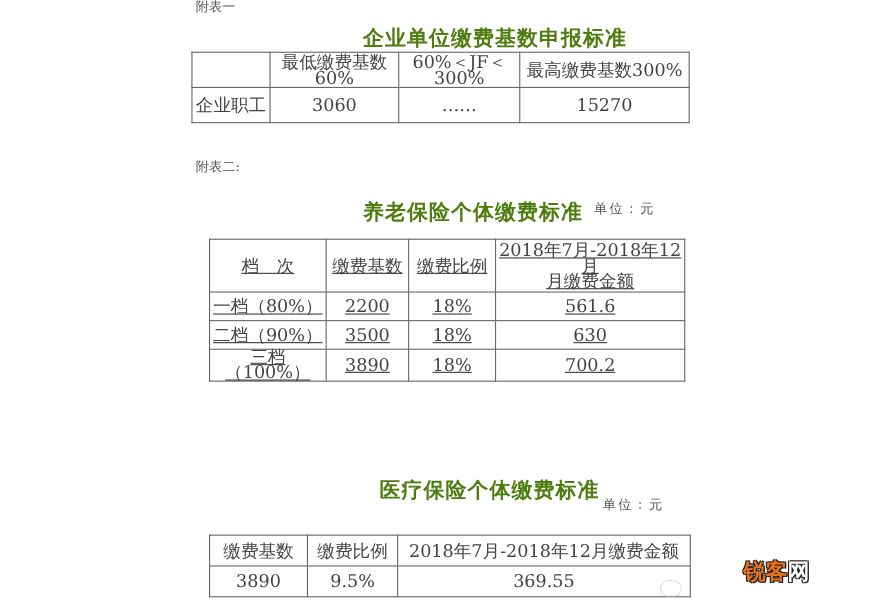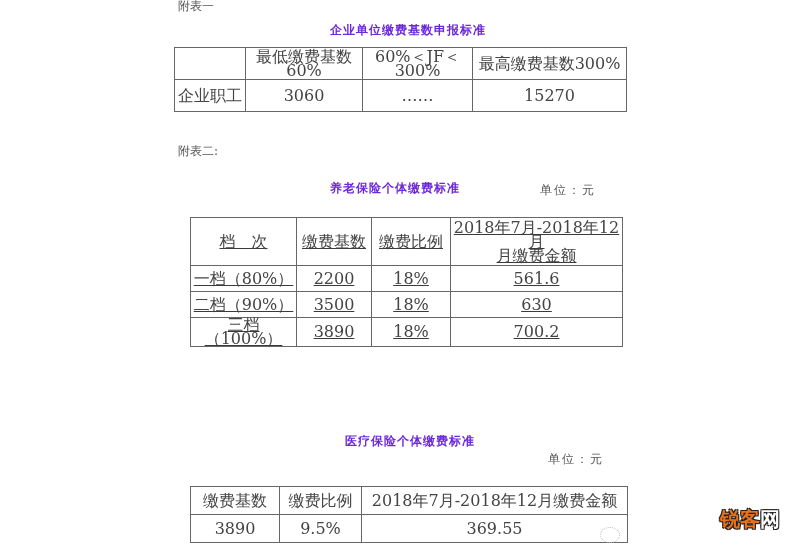--- a/index.html
+++ b/index.html
@@ -3,37 +3,37 @@
 <meta charset="utf-8">
 <style>
   html, body { margin:0; padding:0; }
   body {
     width:800px; height:550px; position:relative; overflow:hidden;
     background:#ffffff; color:#3a3a3a;
     font-family: "DejaVu Serif", "Liberation Serif", serif;
   }
   .abs { position:absolute; }
   .label { font-size:12px; color:#555; }
-  .title { font-size:12px; font-weight:bold; color:#6d28d9; letter-spacing:1px; }
+  .title { font-size:19px; font-weight:bold; color:#4d7c0f; letter-spacing:1px; }
   .unit { font-size:12px; color:#555; letter-spacing:2px; }
   table { border-collapse:collapse; position:absolute; table-layout:fixed; }
   td {
     border:1.5px solid #666; text-align:center; vertical-align:middle;
     font-size:16px; color:#444; padding:0; line-height:14px;
   }
   .t1 { left:174px; top:47px; width:452px; }
   .t1 tr { height:32px; }
   .t2 { left:190px; top:217px; width:432px;text-decoration:underline; }
   .t2 tr.hdr { height:48px; }
   .t2 tr.row { height:26px; }
   .t3 { left:190px; top:486px; width:437px; }
   .t3 tr { height:28px; }
   .watermark {
     left:676px; top:506px; font-family:"DejaVu Sans", sans-serif;
-    font-size:20px; font-weight:bold; letter-spacing:0px;margin-left:44px;
+    font-size:20px; font-weight:bold; letter-spacing:0px;
   }
   .wm-a { color:#e8731c; text-shadow:-1px -1px 0 #222,1px -1px 0 #222,-1px 1px 0 #222,1px 1px 0 #222; }
   .wm-b { color:#ffffff; text-shadow:-1px -1px 0 #222,1px -1px 0 #222,-1px 1px 0 #222,1px 1px 0 #222; }
   .wechat-mark {
     left:600px; top:527px; width:18px; height:14px;
     border:1px dotted #bbb; border-radius:50%;
   }
 </style>
 </head>
 <body>

